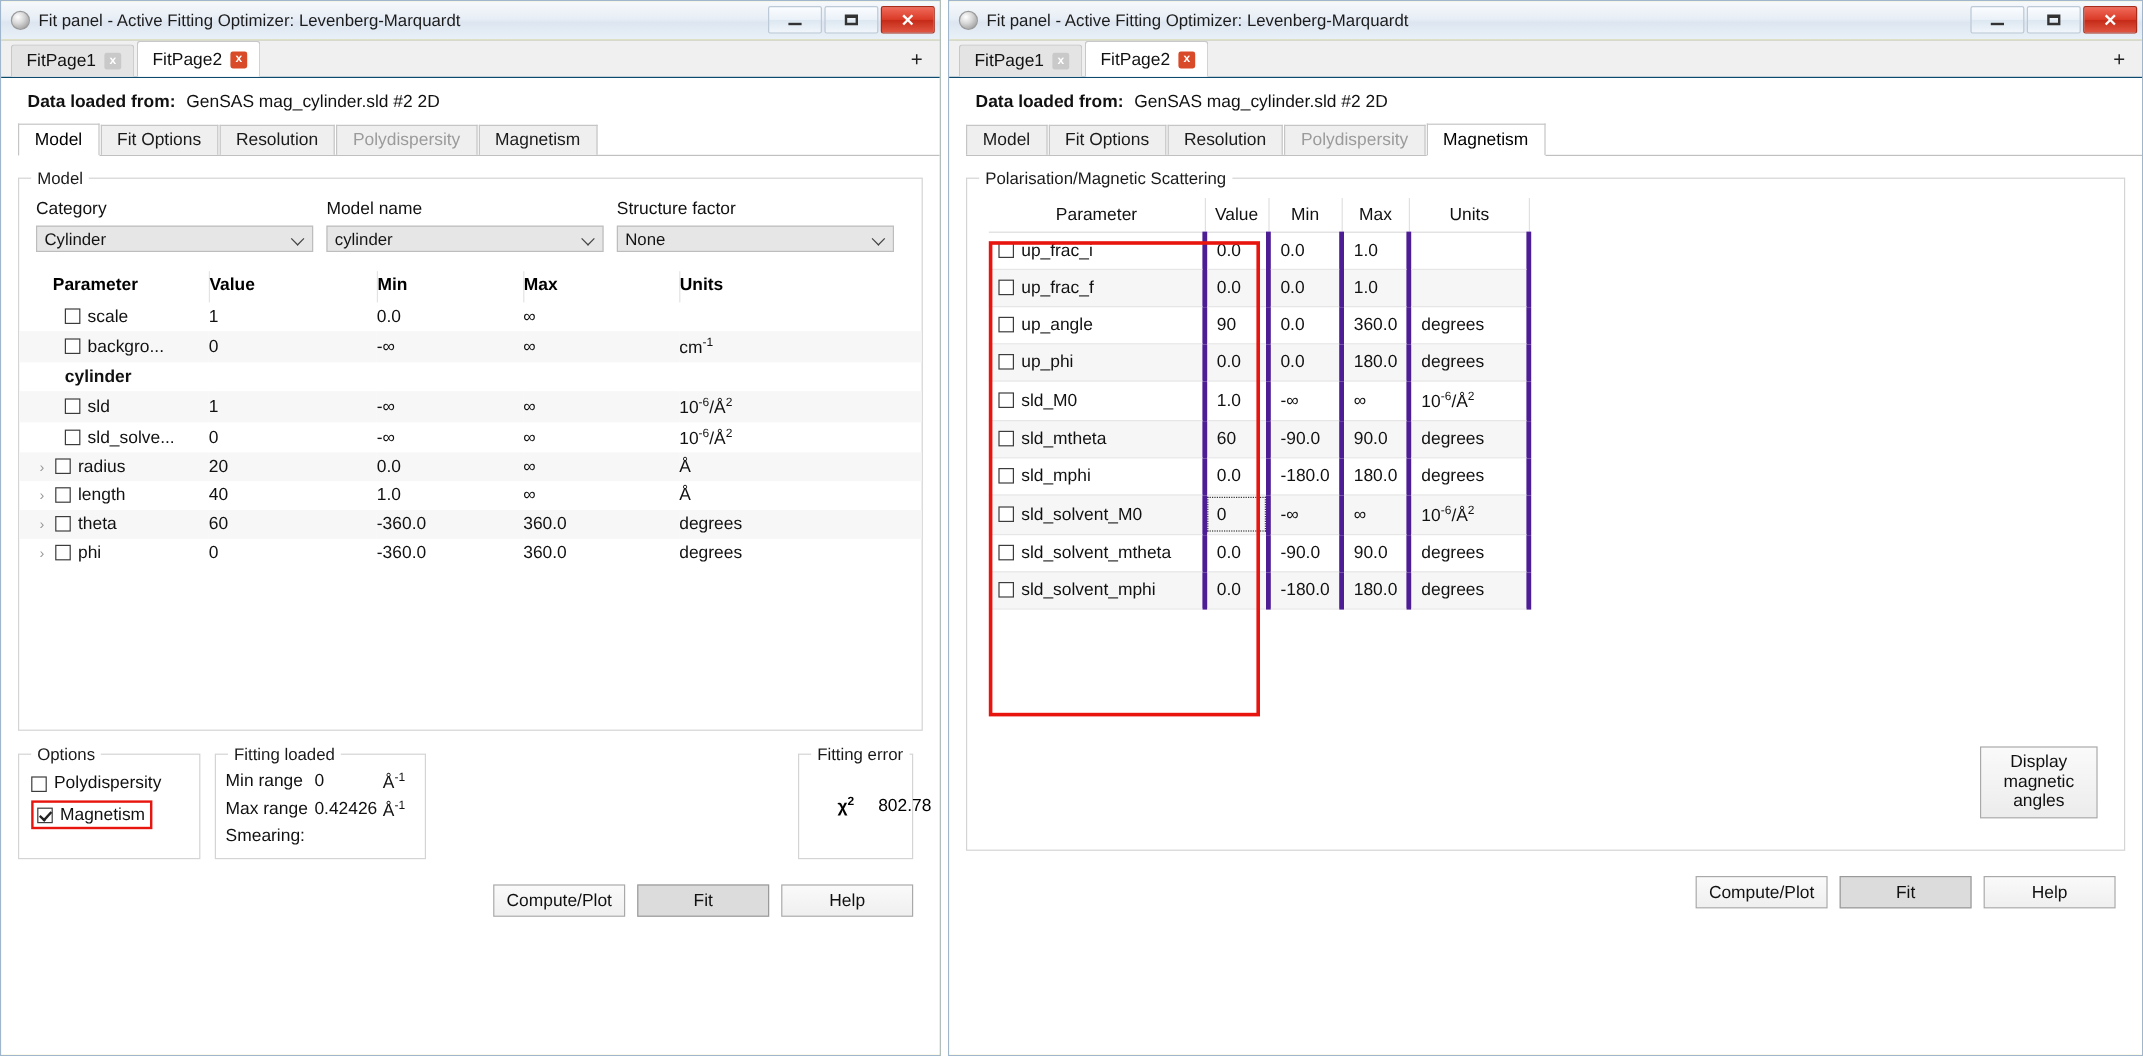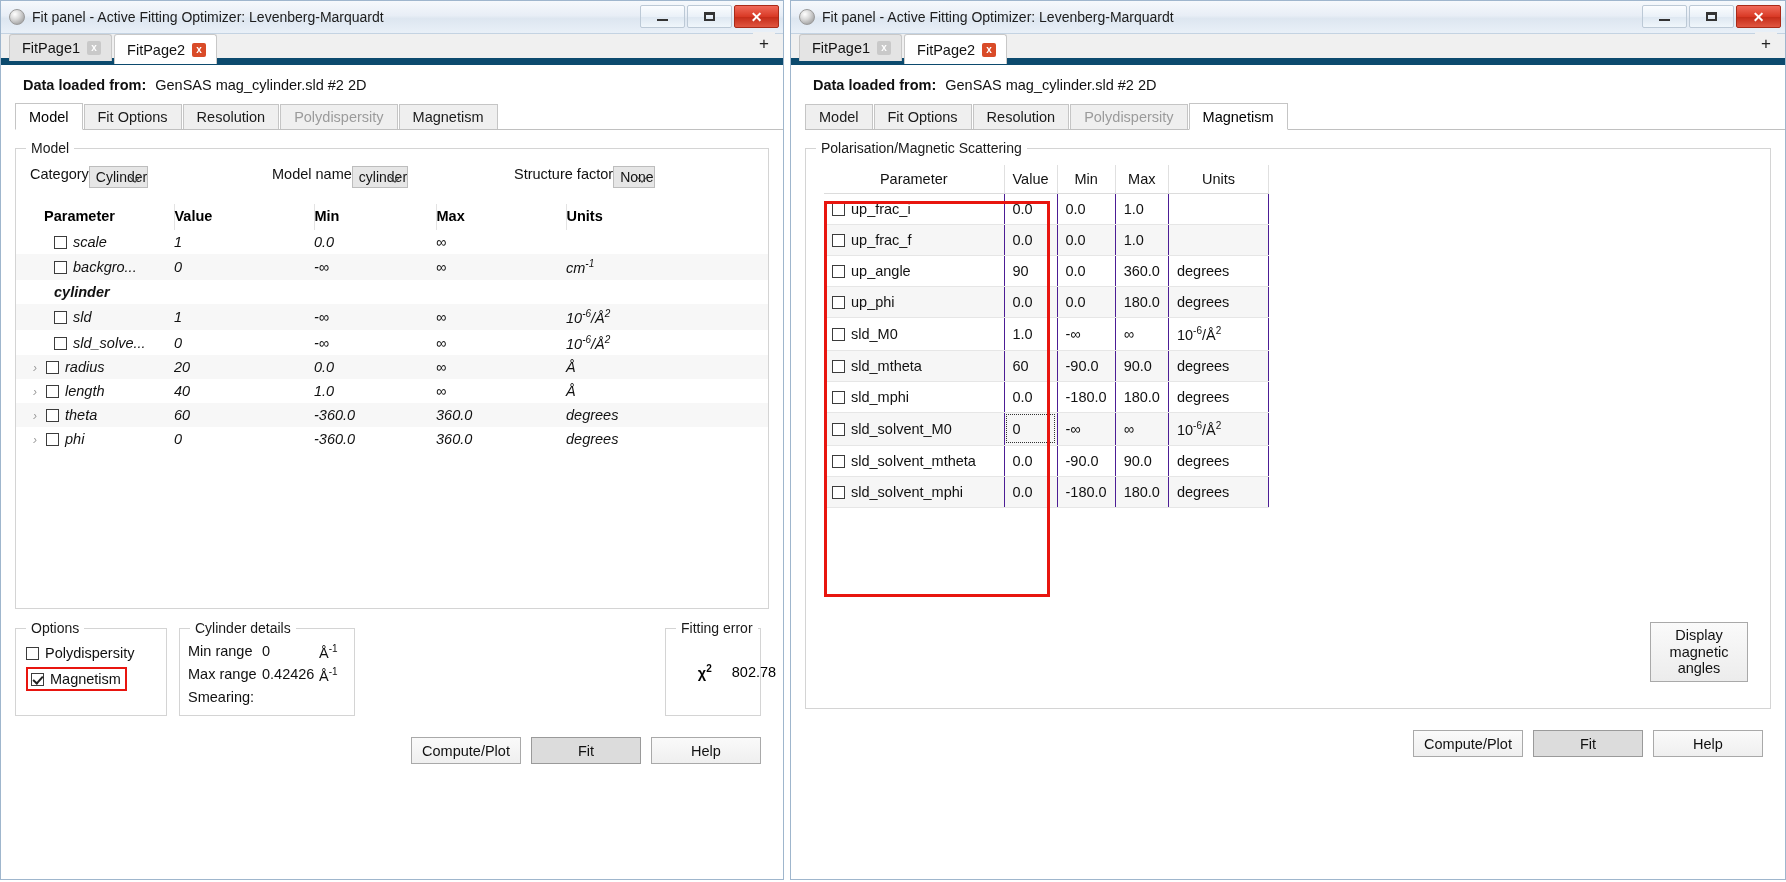--- a/index.html
+++ b/index.html
@@ -52,22 +52,22 @@
   .wbtn.close {
     background: linear-gradient(to bottom, #f06a5a 0%, #d93a26 50%, #c42a17 51%, #e05540 100%);
     border: 1px solid #a92a18; color: #ffffff; font-size: 14px; font-weight: bold;
   }
   .glyph-min { display:block; width: 11px; height: 2px; background:#333; margin-top: 6px;}
   .glyph-max { display:block; width: 11px; height: 9px; border: 2px solid #333; border-top-width:3px;}
 
   
   .pagetabs {
     height: 31px; background: #f0f0f0;
-    border-bottom: 7px solid #0c4a6e;
-    display: flex; align-items: flex-start; padding-left: 8px;
+    border-bottom: 1px solid #0c4a6e;
+    display: flex; align-items: flex-end; padding-left: 8px;
     position: relative;
   }
   .pagetab {
     height: 27px; padding: 0 10px 0 12px;
     display: flex; align-items: center; gap: 7px;
     font-size: 14.5px; color: #111;
     background: #e4e4e4;
     border: 1px solid #c8c8c8; border-bottom: none;
     border-top-left-radius: 3px; border-top-right-radius: 3px;
     margin-right: 2px;
@@ -127,21 +127,21 @@
     margin: 0;
   }
   .groupbox > .legend {
     position: absolute; top: -9px; left: 10px;
     background: #ffffff; padding: 0 5px;
     font-size: 14px; color: #1a1a1a;
   }
 
   
   .fieldrow { display: flex; padding: 0 14px; }
-  .field { display: flex; flex-direction: row; }
+  .field { display: flex; flex-direction: column; }
   .field .lbl { font-size: 14.5px; color: #111; margin-bottom: 6px; }
   .combo {
     height: 22px; background: #e6e6e6;
     border: 1px solid #bdbdbd;
     display: flex; align-items: center;
     padding-left: 6px; font-size: 14px; color: #141414;
     position: relative;
   }
   .combo .chev {
     position: absolute; right: 7px; top: 50%; transform: translateY(-55%);
@@ -155,21 +155,21 @@
   }
 
   
   .ptable { width: 100%; border-collapse: collapse; font-size: 14.5px; color: #111; }
   .ptable th {
     text-align: left; font-weight: bold; font-size: 14.5px;
     padding: 4px 0 6px 0; color: #000;
     border-right: 1px solid #e3e3e3;
   }
   .ptable th:last-child { border-right: none; }
-  .ptable td { padding: 4px 0; vertical-align: middle; font-style: italic; }
+  .ptable td { padding: 4px 0; vertical-align: middle; }
   .ptable tr.alt td { background: #f7f7f7; }
   .cb {
     display: inline-block; width: 13px; height: 13px;
     border: 1px solid #3c3c3c; background: #fff;
     vertical-align: -2px; margin-right: 6px; position: relative;
   }
   .cb.checked::after {
     content: ""; position: absolute; left: 3px; top: 0px;
     width: 4px; height: 8px;
     border-right: 2px solid #222; border-bottom: 2px solid #222;
@@ -204,21 +204,21 @@
   
   .mtable { border-collapse: collapse; font-size: 14.5px; color: #111; }
   .mtable th {
     font-weight: normal; font-size: 14.5px; color: #111;
     padding: 6px 8px; text-align: center;
     border-right: 1px solid #e0e0e0; border-bottom: 1px solid #dcdcdc;
     background: #ffffff;
   }
   .mtable td {
     padding: 7px 8px;
-    border-right: 1px solid #4c1d95; border-bottom: 1px solid #e6e6e6;
+    border-right: 4px solid #4c1d95; border-bottom: 1px solid #e6e6e6;
     white-space: nowrap;
   }
   .mtable tr.alt td { background: #f6f6f6; }
   .mtable td.cparam { text-align: left; }
   .mtable td.cval, .mtable td.cmin, .mtable td.cmax, .mtable td.cunits { text-align: left; }
   .focuscell { outline: 1px dotted #333; outline-offset: -3px; }
 
   .dispbtn {
     position: absolute;
     width: 98px; height: 60px;
@@ -398,21 +398,21 @@
               <span>Polydispersity</span>
             </div>
             <div class="optrow redbox" style="padding: 2px 4px 2px 3px; display:inline-flex;">
               <span class="cb checked"></span>
               <span>Magnetism</span>
             </div>
           </div>
         </div>
 
         <div class="groupbox fitdetbox">
-          <span class="legend">Cylinder details</span>
+          <span class="legend">Fitting loaded</span>
           <div style="padding: 14px 0 0 8px; font-size:14.5px; color:#111;">
             <div style="display:flex; margin-bottom:5px;">
               <span style="width:74px">Min range</span>
               <span style="width:57px">0</span>
               <span class="nowrap">Å<span class="sup">-1</span></span>
             </div>
             <div style="display:flex; margin-bottom:5px;">
               <span style="width:74px">Max range</span>
               <span style="width:57px">0.42426</span>
               <span class="nowrap">Å<span class="sup">-1</span></span>

